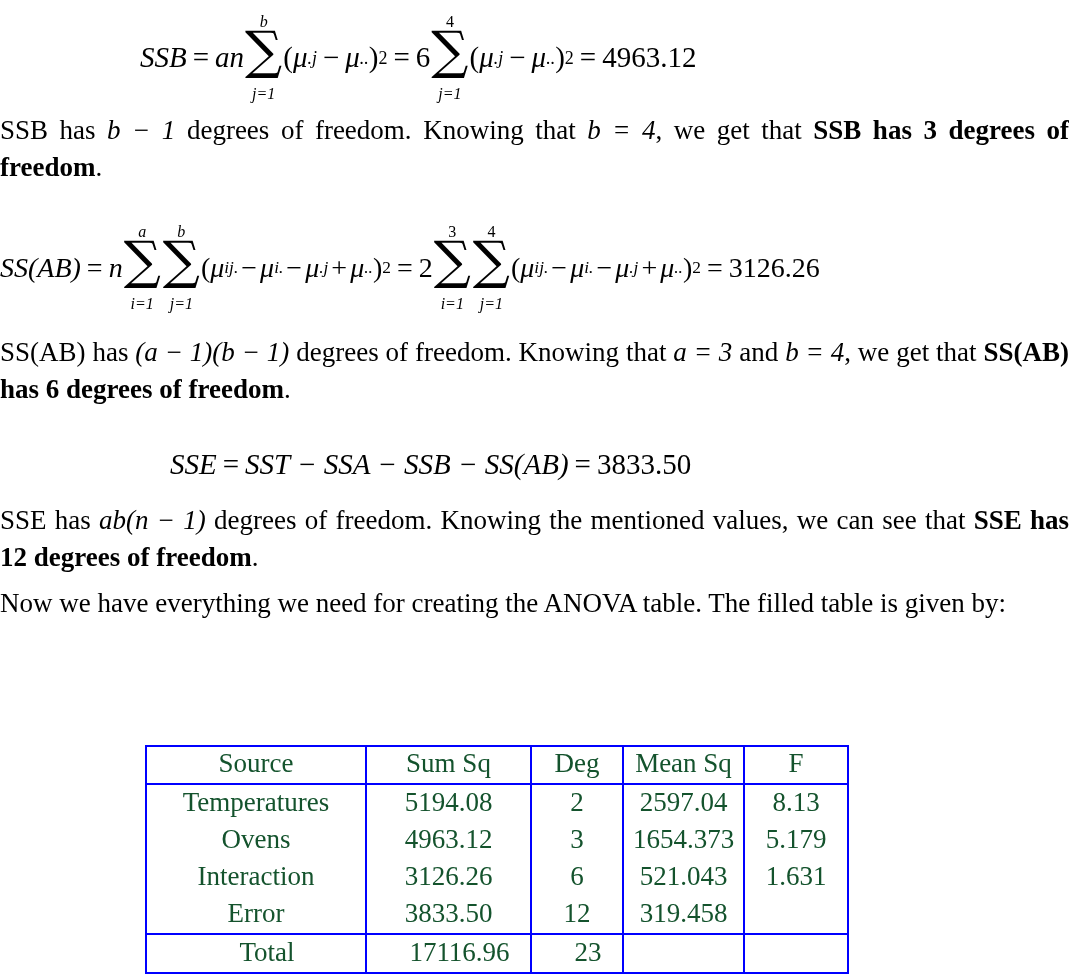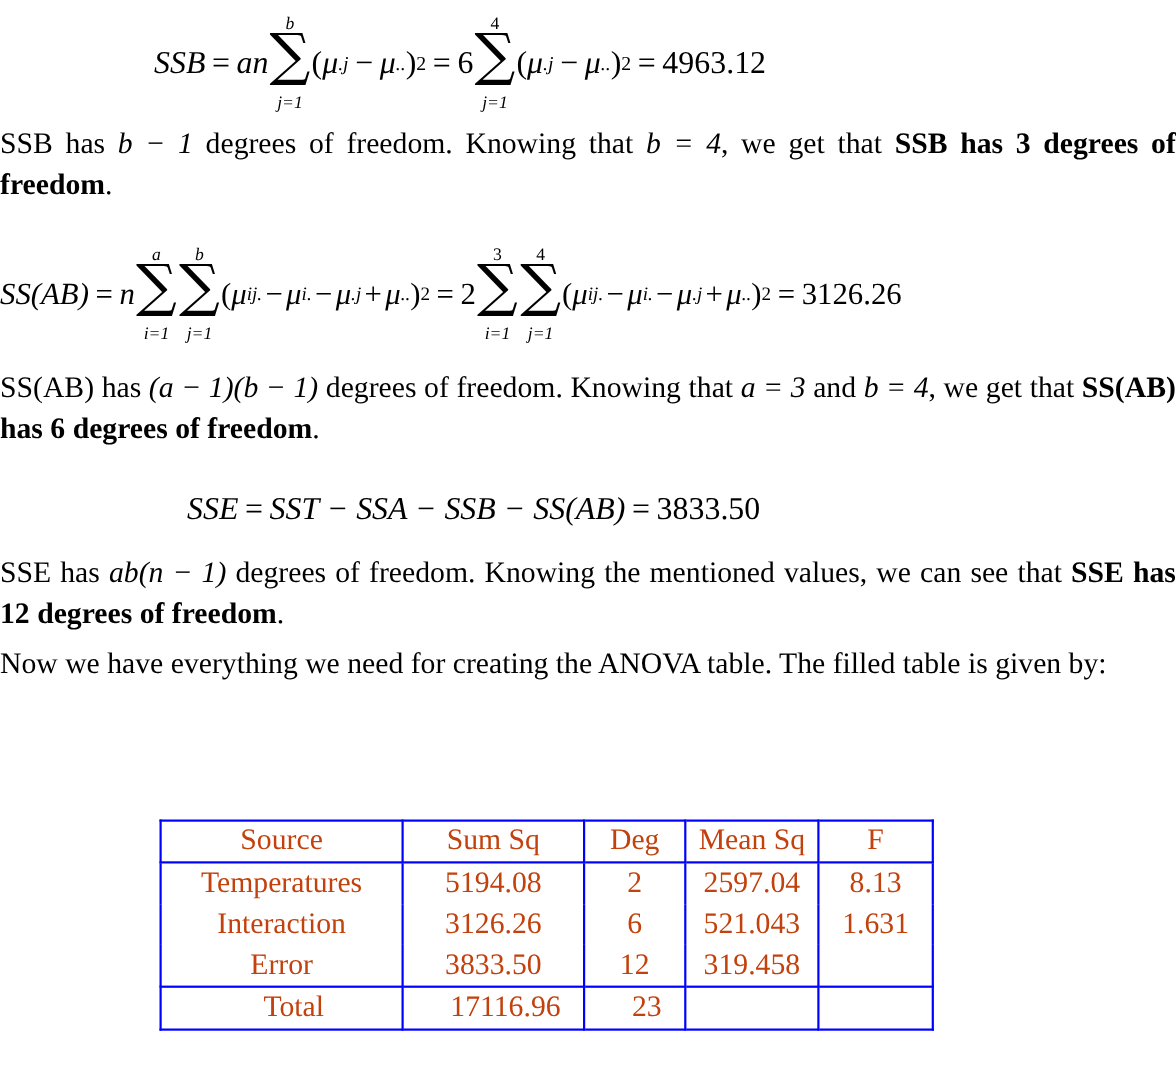--- a/index.html
+++ b/index.html
@@ -83,21 +83,21 @@
   .para b { font-weight: bold; }
 
   
   .anova-wrap {
     position: absolute;
     left: 145px;
     top: 745px;
   }
   table.anova {
     border-collapse: collapse;
-    color: #c2410c;
+    color: #14532d;
     font-size: 27px;
     font-family: "Liberation Serif", "DejaVu Serif", serif;
   }
   table.anova td, table.anova th {
     border: 2px solid #0000ff;
     text-align: center;
     font-weight: normal;
     padding: 2px 6px 4px 6px;
     height: 34px;
     box-sizing: border-box;
@@ -256,20 +256,27 @@
       </thead>
       <tbody>
         <tr>
           <td class="c-source">Temperatures</td>
           <td class="c-sumsq">5194.08</td>
           <td class="c-deg">2</td>
           <td class="c-meansq">2597.04</td>
           <td class="c-f">8.13</td>
         </tr>
         <tr>
+          <td class="c-source">Ovens</td>
+          <td class="c-sumsq">4963.12</td>
+          <td class="c-deg">3</td>
+          <td class="c-meansq">1654.373</td>
+          <td class="c-f">5.179</td>
+        </tr>
+        <tr>
           <td class="c-source">Interaction</td>
           <td class="c-sumsq">3126.26</td>
           <td class="c-deg">6</td>
           <td class="c-meansq">521.043</td>
           <td class="c-f">1.631</td>
         </tr>
         <tr>
           <td class="c-source">Error</td>
           <td class="c-sumsq">3833.50</td>
           <td class="c-deg">12</td>

